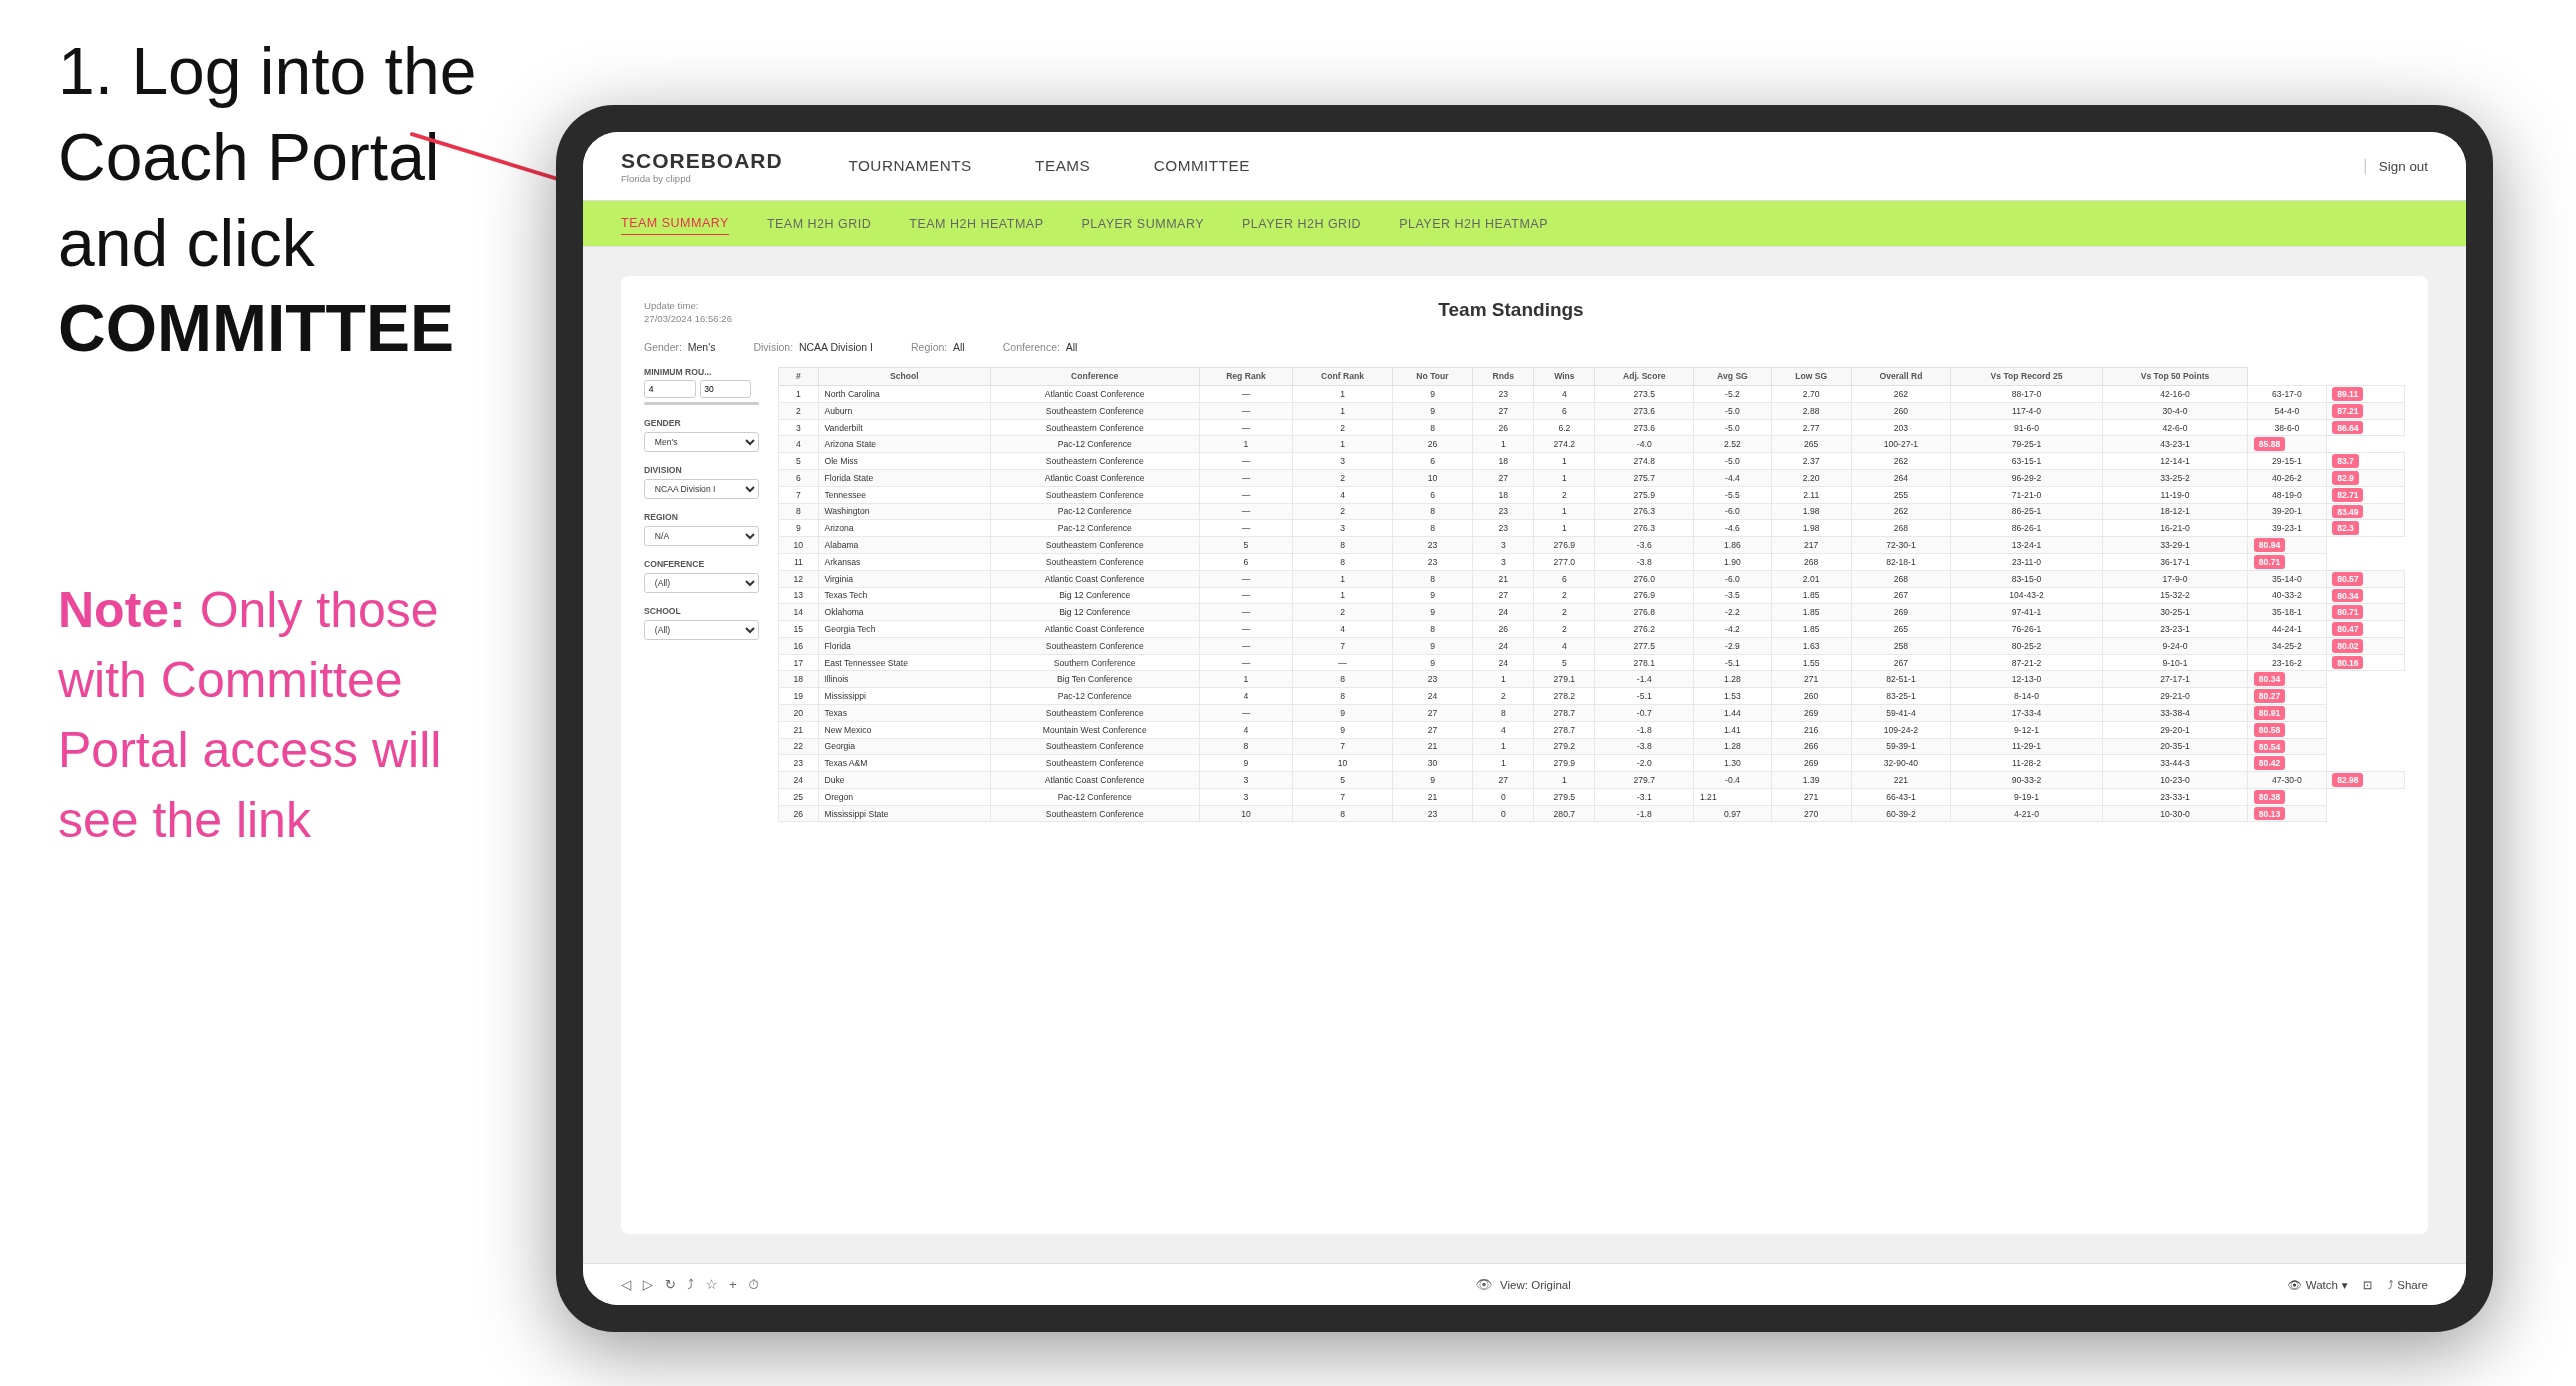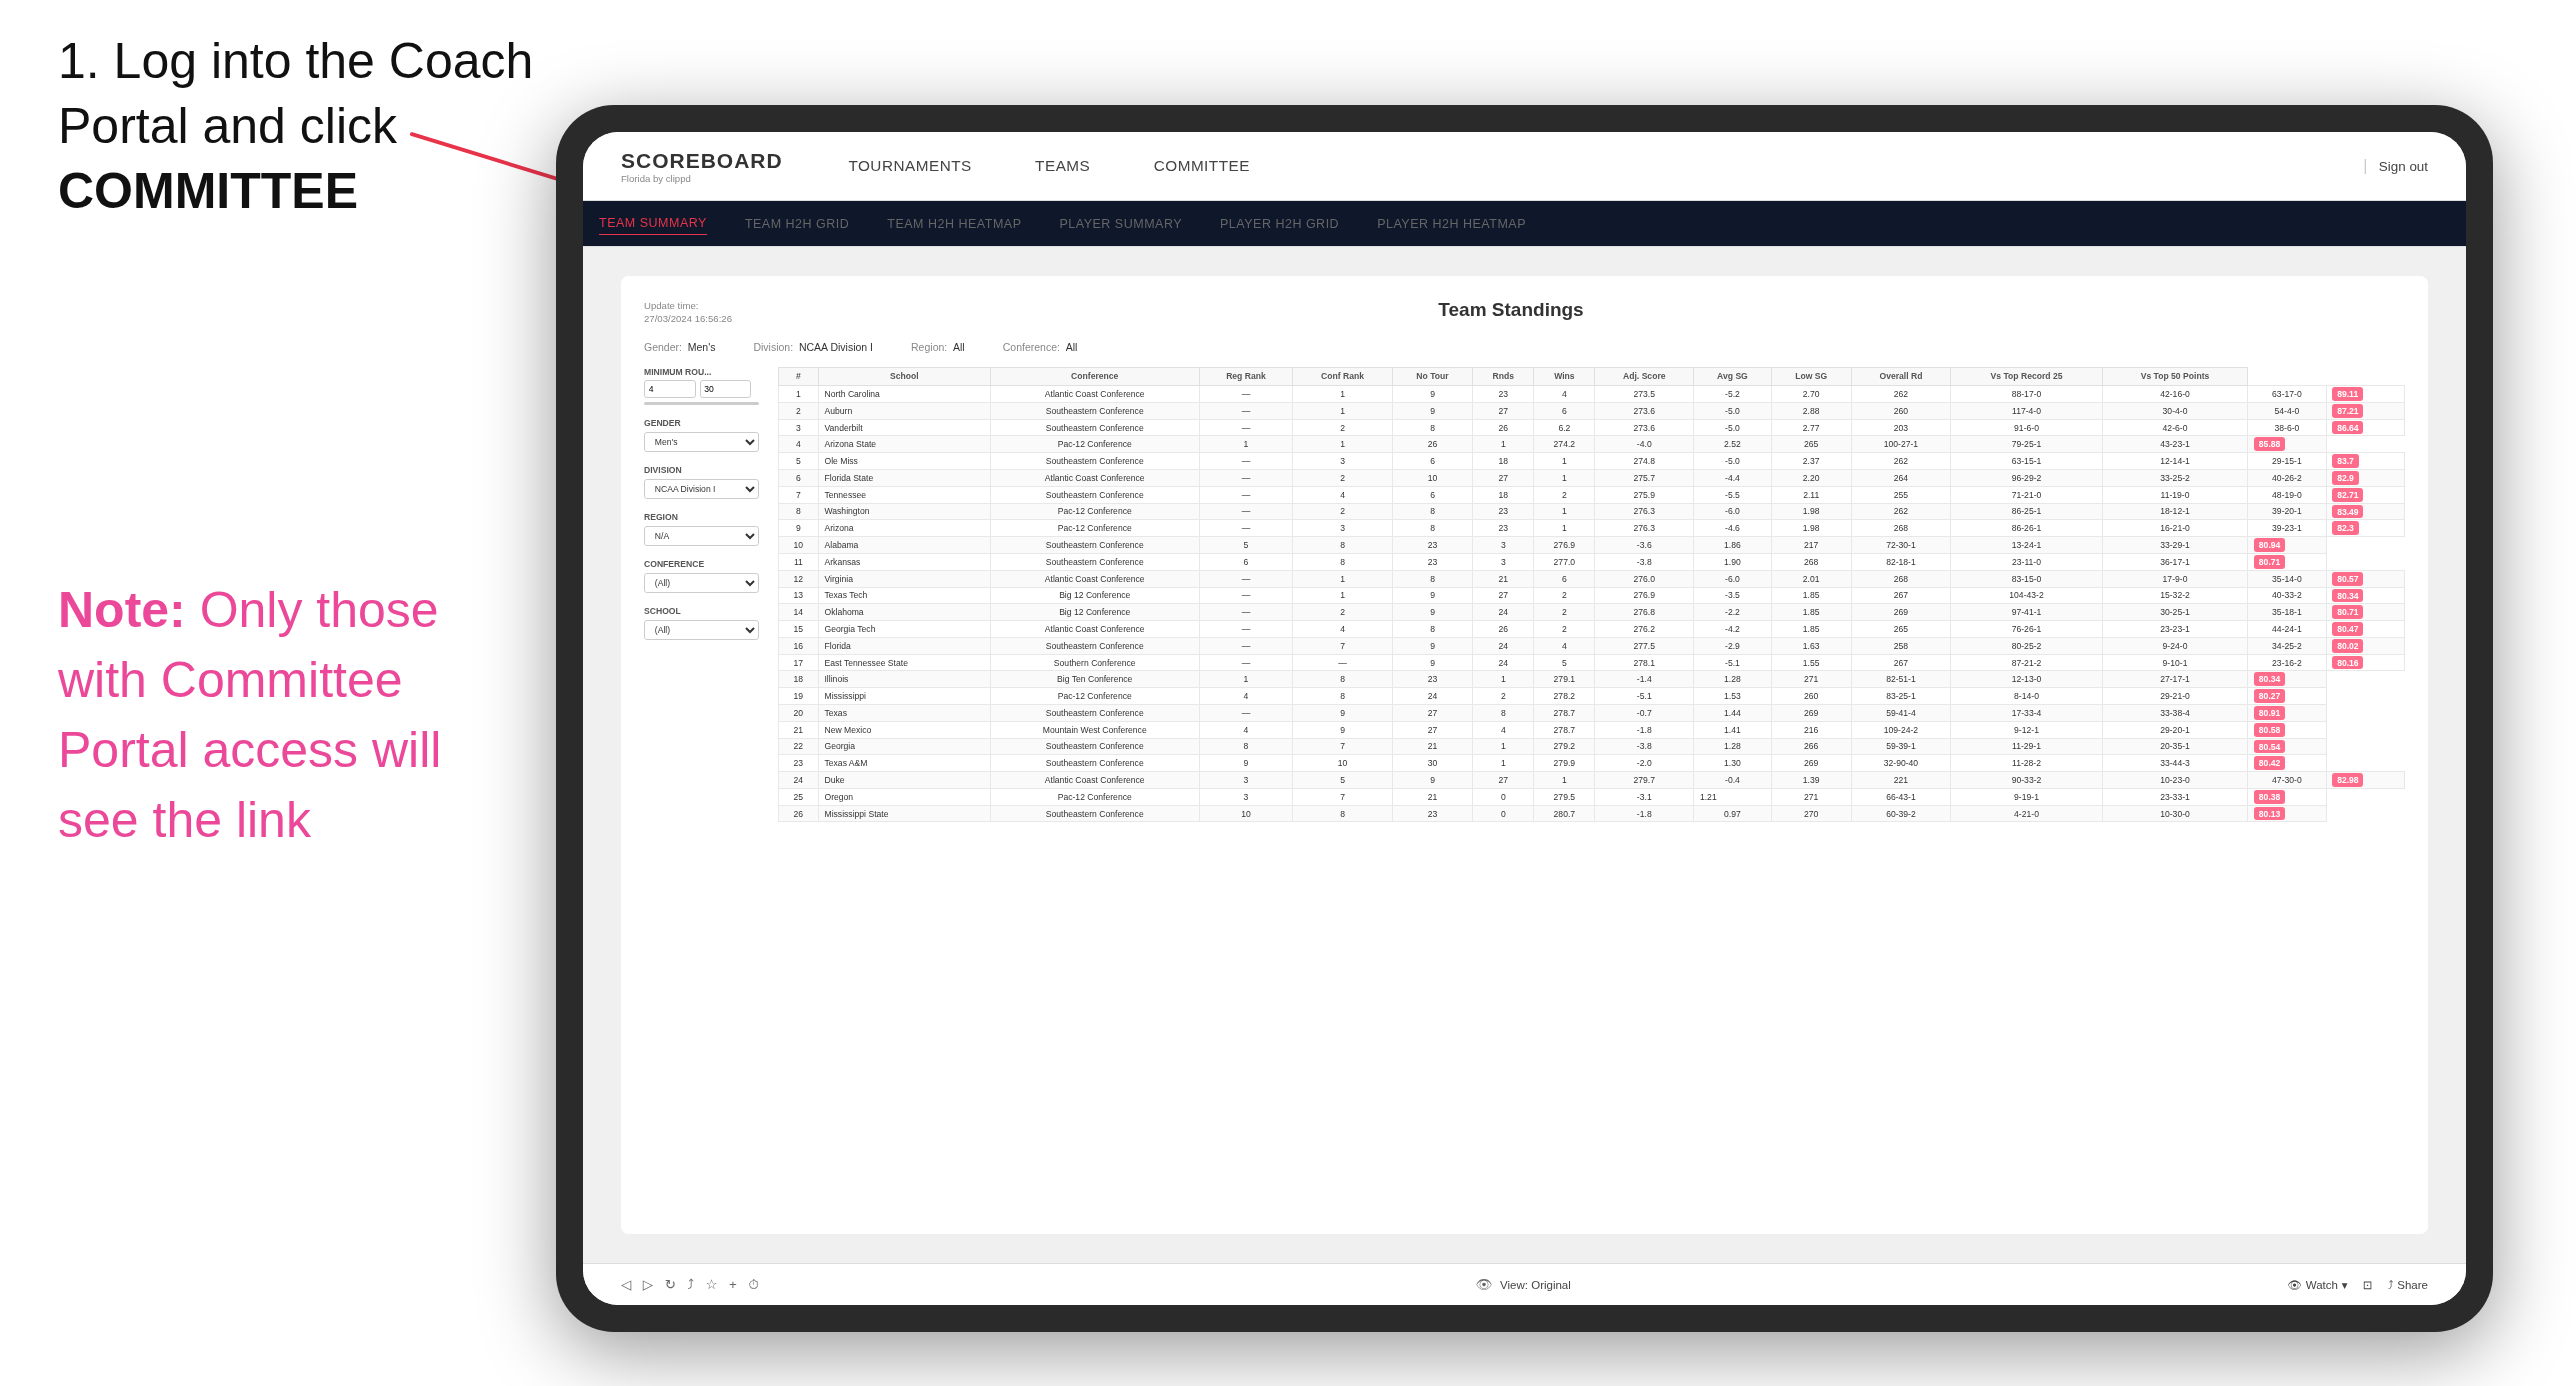--- a/index.html
+++ b/index.html
@@ -14,21 +14,21 @@
 
     
     .instruction-area {
       position: absolute;
       top: 29px;
       left: 58px;
       width: 479px;
     }
 
     .step-text {
-      font-size: 50px;
+      font-size: 66px;
       color: #111;
       font-weight: 400;
       line-height: 1.3;
     }
 
     .step-text strong {
       font-weight: 800;
     }
 
     .note-area {
@@ -134,24 +134,24 @@
       color: #444;
     }
 
     .nav-divider {
       color: #ccc;
       margin-right: 11.5px;
     }
 
     
     .sub-nav {
-      background: #0f172a;
+      background: #bef264;
       display: flex;
       align-items: center;
-      padding: 0 16px;
+      padding: 0 38px;
       height: 46px;
       border-bottom: 1.9px solid #e0e0e0;
       flex-shrink: 0;
       gap: 38px;
     }
 
     .sub-nav-link {
       font-size: 12.5px;
       color: #666;
       text-transform: uppercase;

